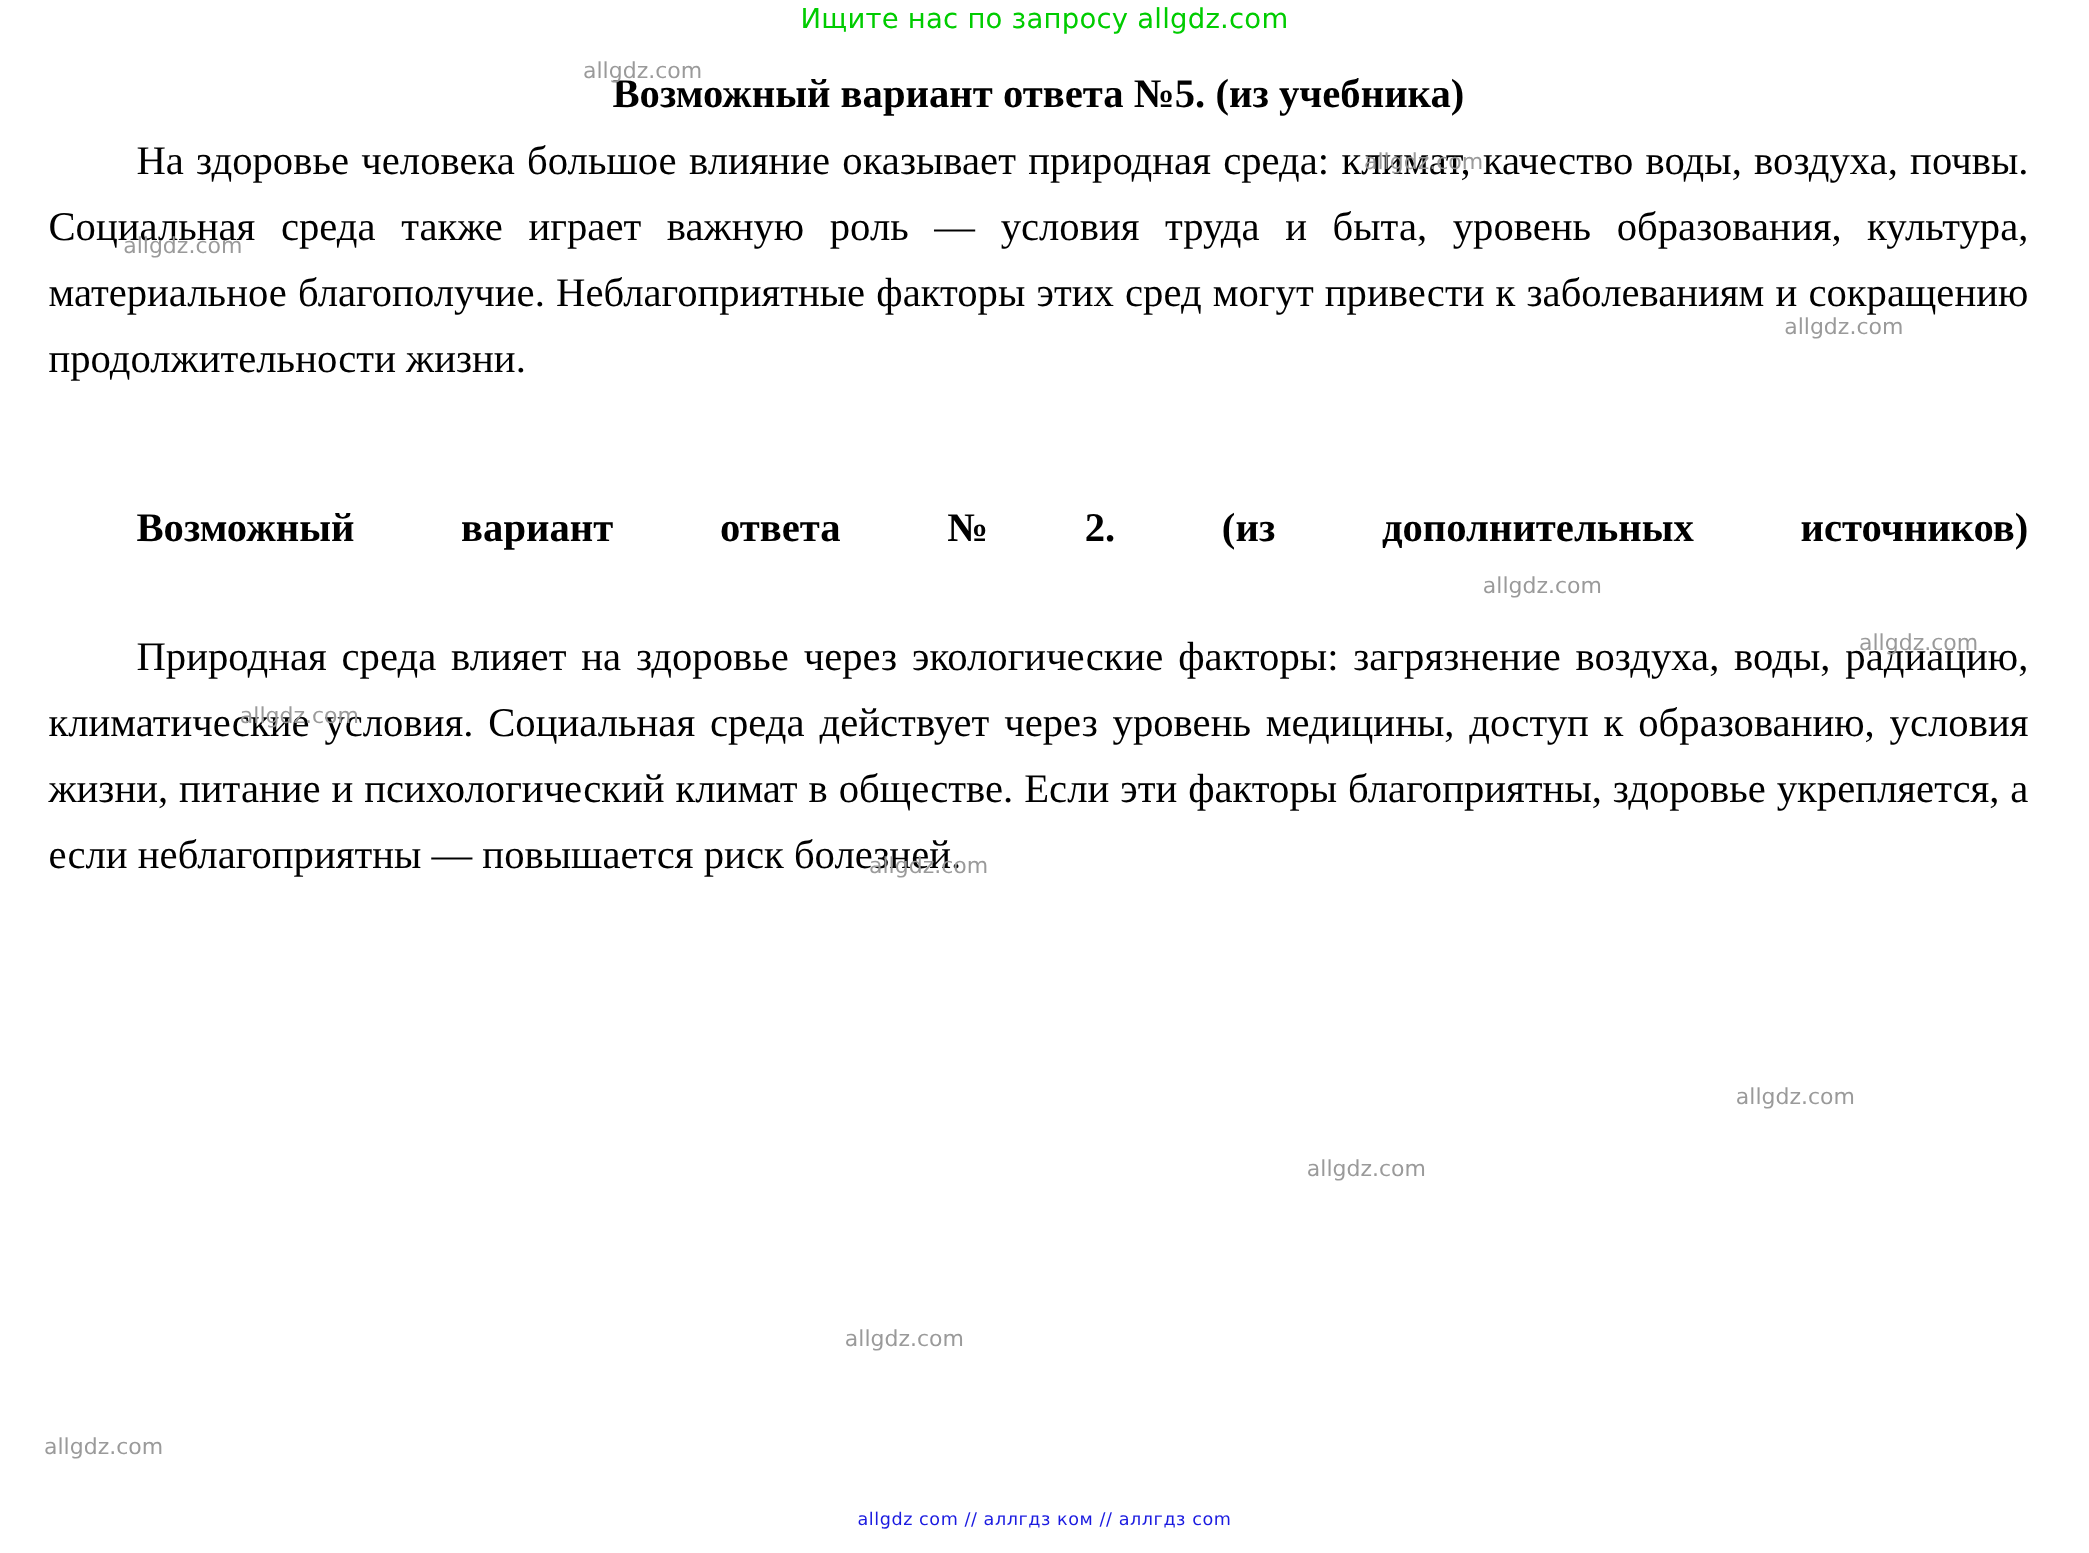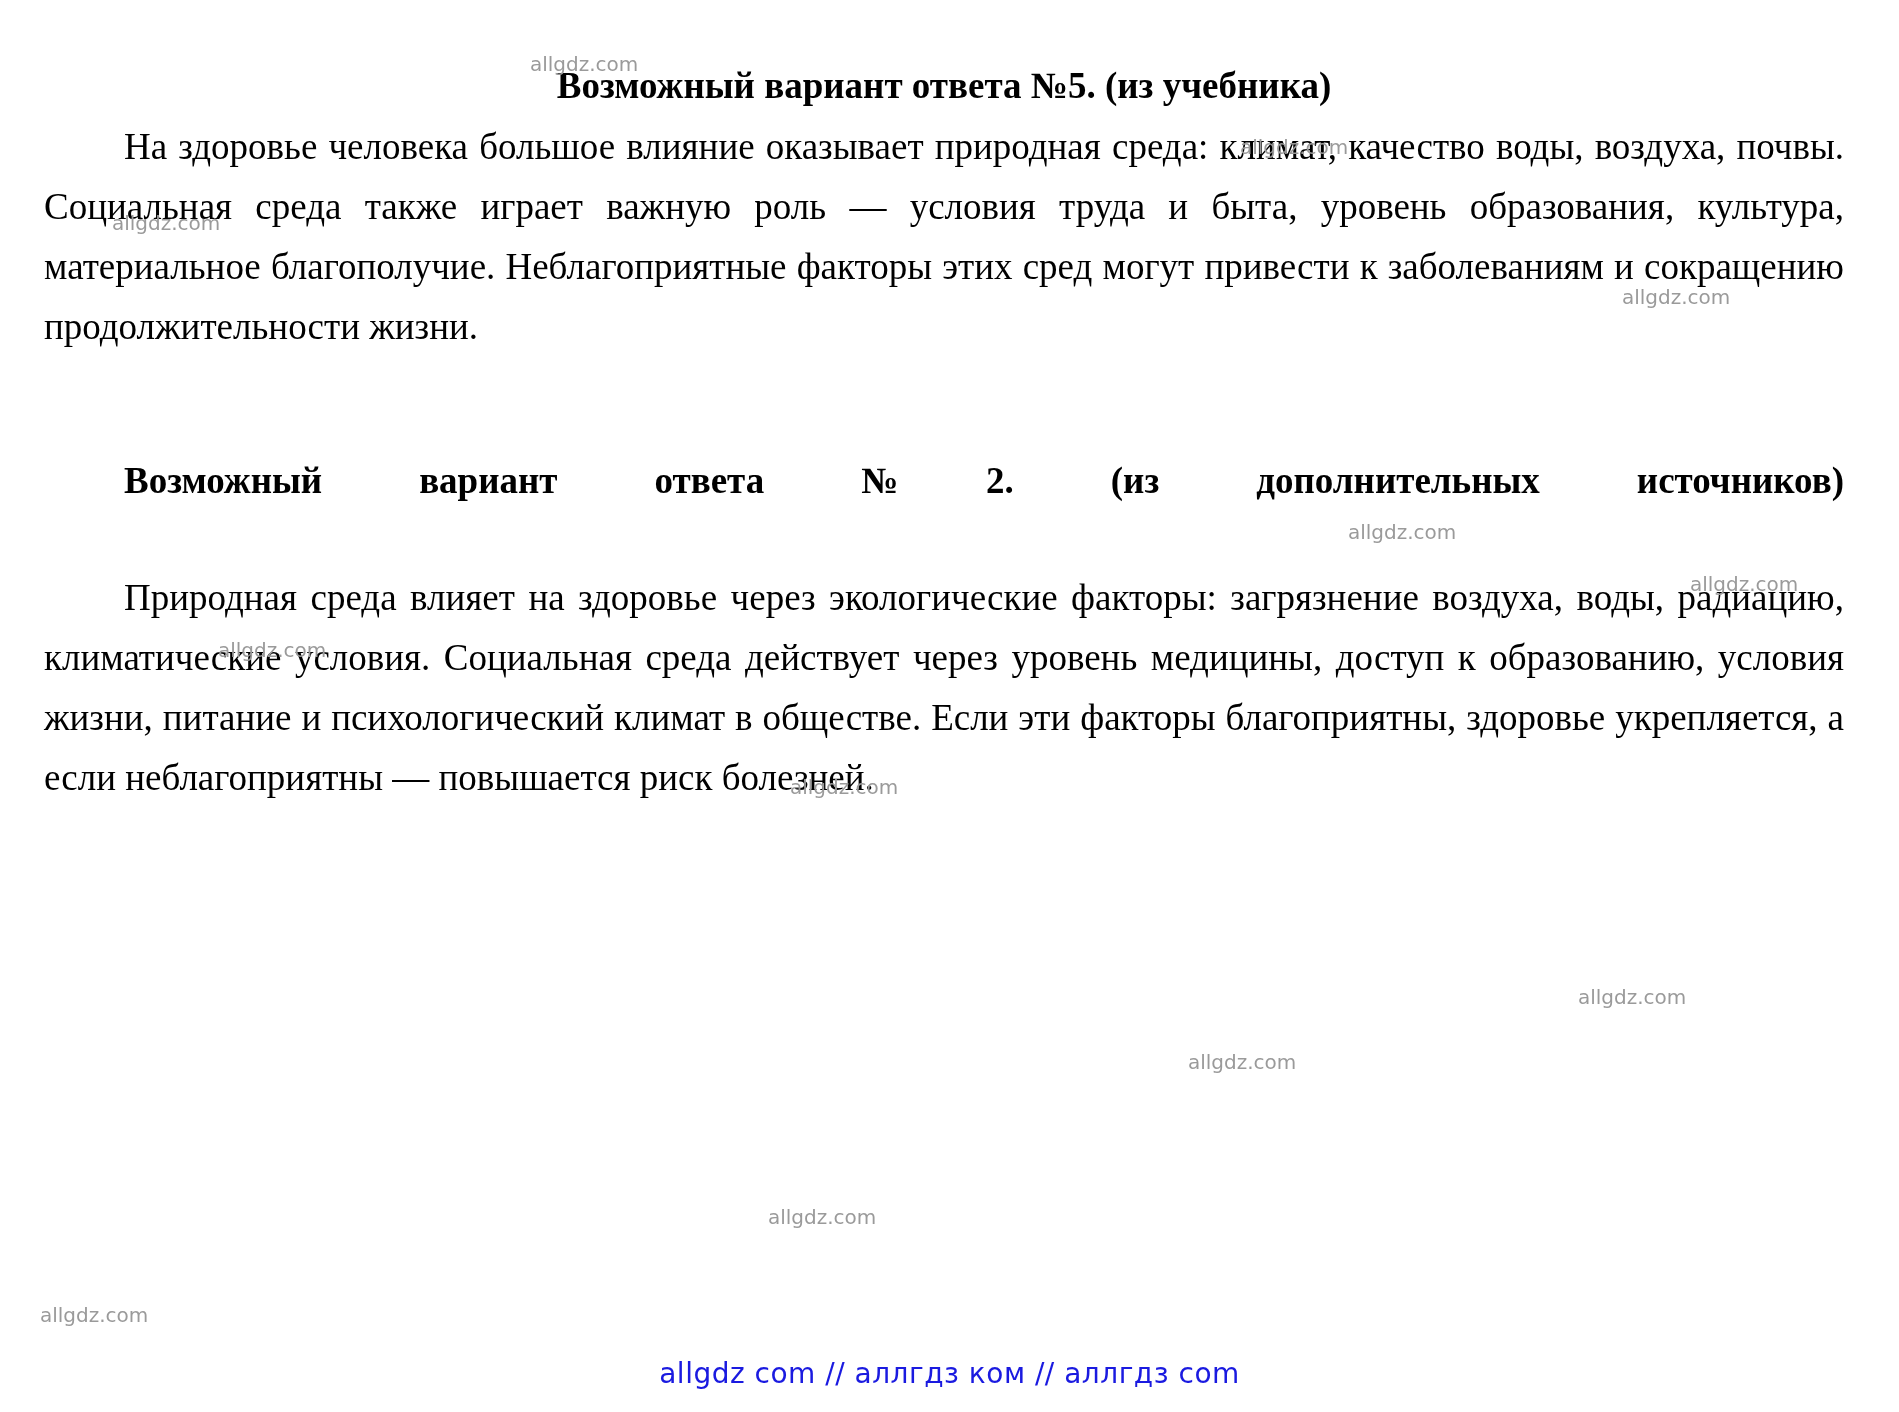--- a/index.html
+++ b/index.html
@@ -84,41 +84,42 @@
     margin-top: 16px;
   }
 
   .bottom-banner {
     position: absolute;
     bottom: 22px;
     left: 0;
     width: 100%;
     text-align: center;
     font-family: "DejaVu Sans", sans-serif;
-    font-size: 28px;
+    font-size: 16px;
     color: #1a1ae0;
     letter-spacing: 0.5px;
   }
 
   .wm {
     position: absolute;
     font-family: "DejaVu Sans", sans-serif;
     font-size: 20px;
     color: #9a9a9a;
     white-space: nowrap;
     pointer-events: none;
     user-select: none;
     text-align: center;
   }
 </style>
 </head>
 <body>
 
 <div class="page">
 
+  <div class="top-banner">Ищите нас по запросу allgdz.com</div>
 
   <div class="content">
 
     <div class="block-1">
       <h2 class="answer-heading centered">Возможный вариант ответа №5. (из учебника)</h2>
       <p class="answer-body">На здоровье человека большое влияние оказывает природная среда: климат, качество воды, воздуха, почвы. Социальная среда также играет важную роль — условия труда и быта, уровень образования, культура, материальное благополучие. Неблагоприятные факторы этих сред могут привести к заболеваниям и сокращению продолжительности жизни.</p>
     </div>
 
     <div class="block-2">
       <h2 class="answer-heading">Возможный вариант ответа №2. (из дополнительных источников)</h2>

